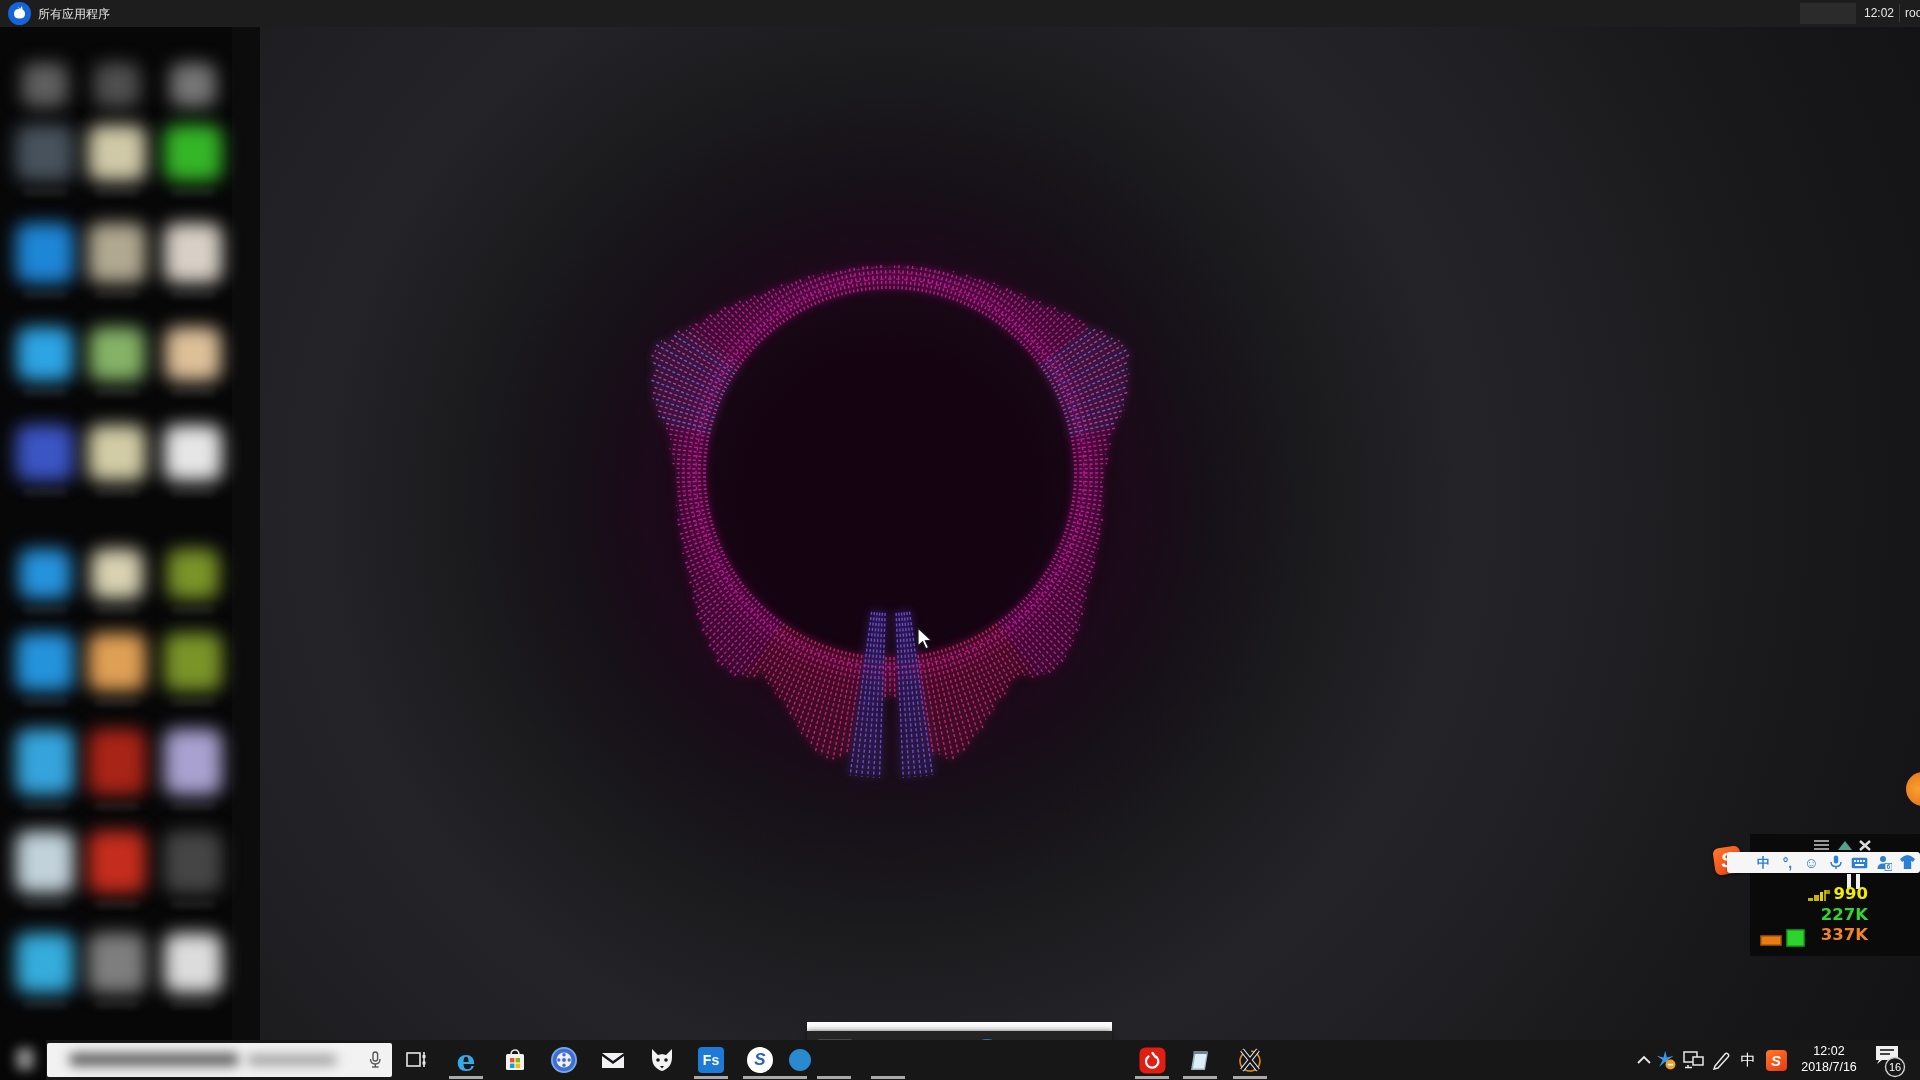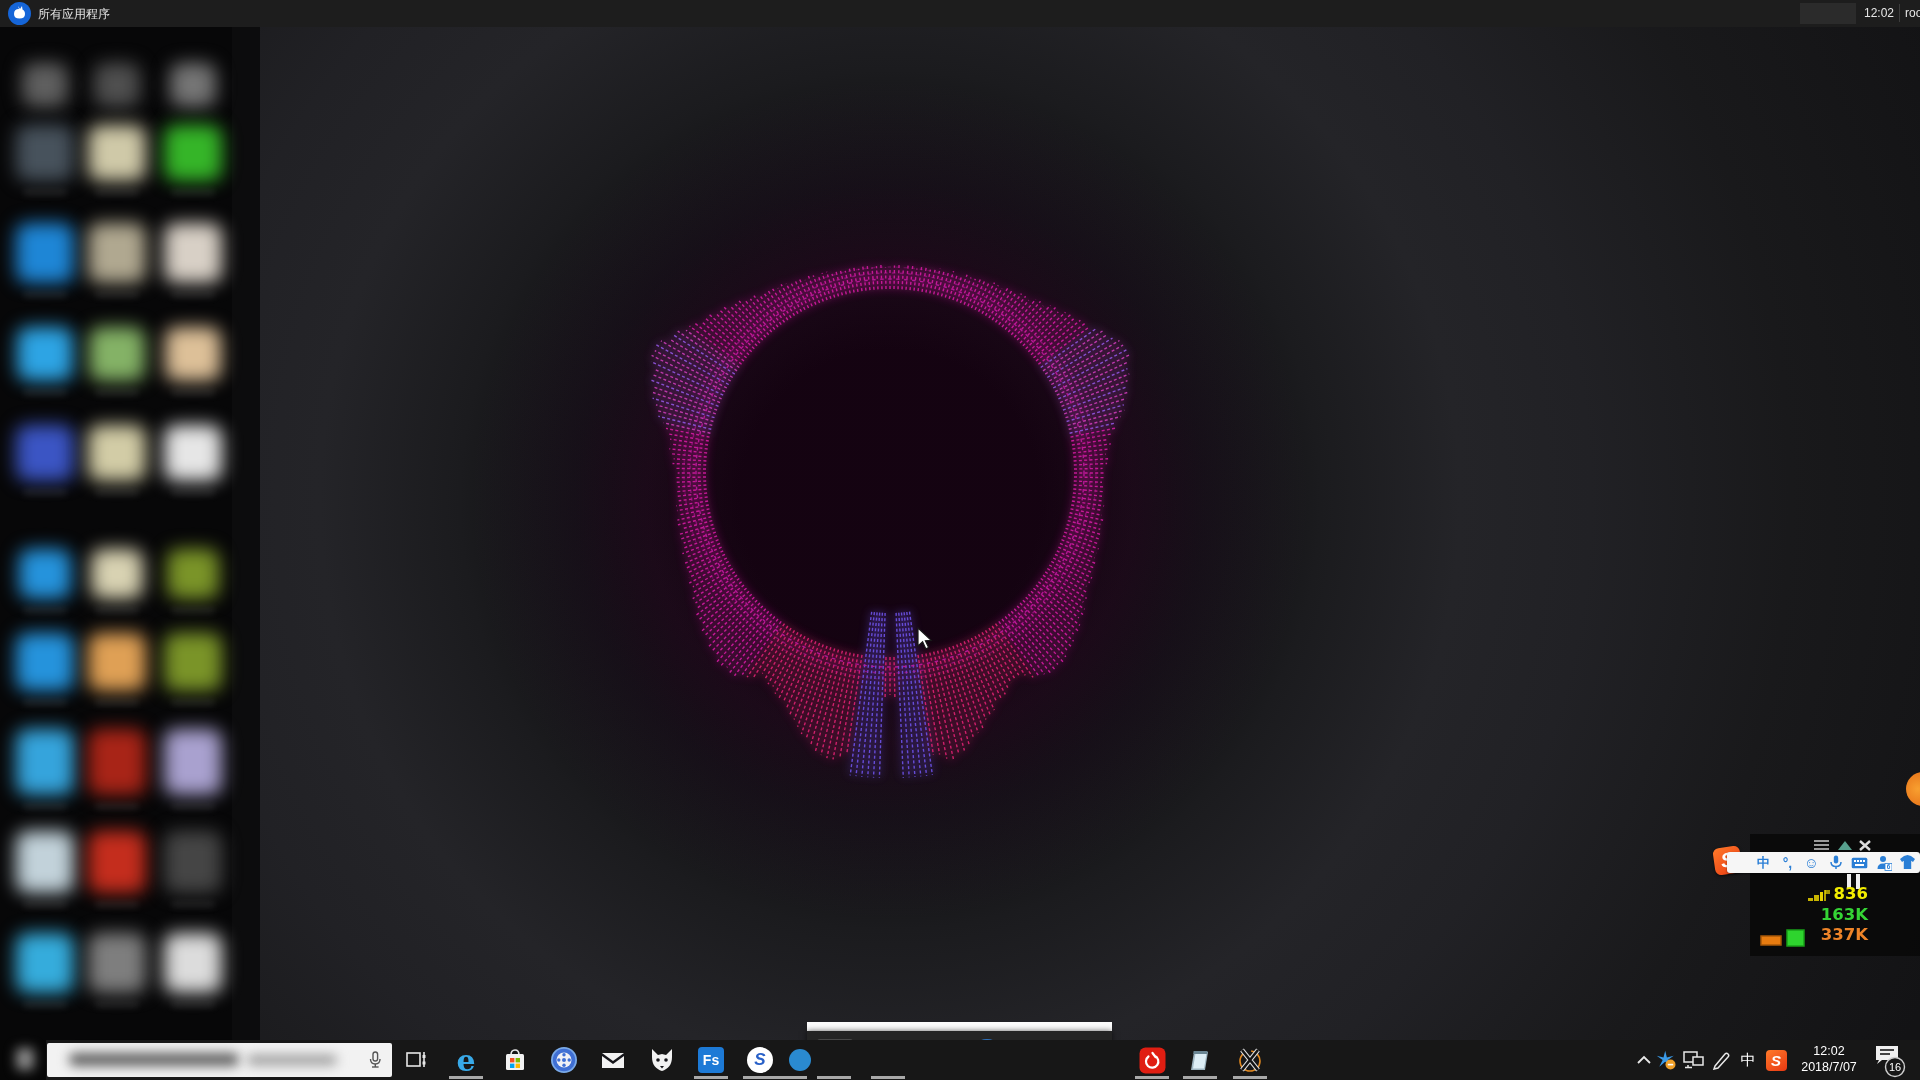--- a/index.html
+++ b/index.html
@@ -782,31 +782,31 @@
       </span>
       <span class="sg-ic">
         <svg width="17" height="15" viewBox="0 0 17 15">
           <path d="M5 1 L8.5 0 L12 1 L16 4 L14 7 L12.2 5.8 L12.2 14 L4.8 14 L4.8 5.8 L3 7 L1 4 Z" fill="#2b7fd6"></path>
         </svg>
       </span>
     </div>
   <div class="pausebar abs" style="left:1847px"></div>
   <div class="pausebar abs" style="left:1856px"></div>
   <div id="sg-stats">
-      <div class="stat-row abs" style="left: 1752px; top: 884px; color: rgb(242, 237, 0);">836</div>
+      <div class="stat-row abs" style="left: 1752px; top: 884px; color: rgb(242, 237, 0);">990</div>
       <div class="abs" style="left: 1808px; top: 889px;">
         <svg width="24" height="14" viewBox="0 0 24 14">
           <rect x="0" y="9" width="5" height="3" fill="#c8b400"></rect>
           <rect x="6" y="6" width="5" height="6" fill="#c8b400"></rect>
           <rect x="12" y="3" width="3" height="9" fill="#e8d400"></rect>
           <line x1="17" y1="1" x2="17" y2="12" stroke="#e8d400" stroke-width="1.5"></line>
           <rect x="17" y="1" width="5" height="4" fill="#e8d400" opacity="0.7"></rect>
         </svg>
       </div>
-      <div class="stat-row abs" style="left: 1752px; top: 905px; color: rgb(53, 212, 53);">163K</div>
+      <div class="stat-row abs" style="left: 1752px; top: 905px; color: rgb(53, 212, 53);">227K</div>
       <div class="stat-row abs" style="left: 1752px; top: 925px; color: rgb(239, 132, 40);">337K</div>
       <div class="abs" style="left: 1760px; top: 928px;">
         <svg width="48" height="20" viewBox="0 0 48 20">
           <rect x="1" y="8" width="20" height="9" fill="#e87c10" stroke="#a85808" stroke-width="1.5"></rect>
           <rect x="27" y="2" width="17" height="16" fill="#2ed42e" stroke="#18a018" stroke-width="1.5"></rect>
         </svg>
       </div>
     </div>
 
   <div id="orange-blob" class="abs"></div>
@@ -988,21 +988,21 @@
       </svg>
     </div>
     <div class="tb-ic" style="left:1733px;width:30px;color:#fff;font-size:15px;">
         <span>中</span>
       </div>
     <div class="tb-ic" style="left:1760px;width:32px">
       <div style="width:21px;height:21px;background:linear-gradient(145deg,#ff7a2a,#e83812);border-radius:4px;color:#fff;font-size:15px;font-weight:bold;font-style:italic;text-align:center;line-height:21px;">S</div>
     </div>
     <div id="clock" class="abs">
       <div>12:02</div>
-      <div>2018/7/07</div>
+      <div>2018/7/16</div>
     </div>
     <div id="notif" class="abs">
       <svg width="46" height="40" viewBox="0 0 46 40">
         <path d="M8 6 L30 6 L30 20 L14 20 L9 24 L11 20 L8 20 Z" fill="#f0f0f0"></path>
         <line x1="12" y1="10" x2="26" y2="10" stroke="#171717" stroke-width="1.6"></line>
         <line x1="12" y1="14" x2="22" y2="14" stroke="#171717" stroke-width="1.6"></line>
         <circle cx="27" cy="27" r="9.5" fill="#171717" stroke="#cfcfcf" stroke-width="1.4"></circle>
         <text x="27" y="31" text-anchor="middle" fill="#fff" font-size="11" font-family="Liberation Sans">16</text>
       </svg>
     </div>

